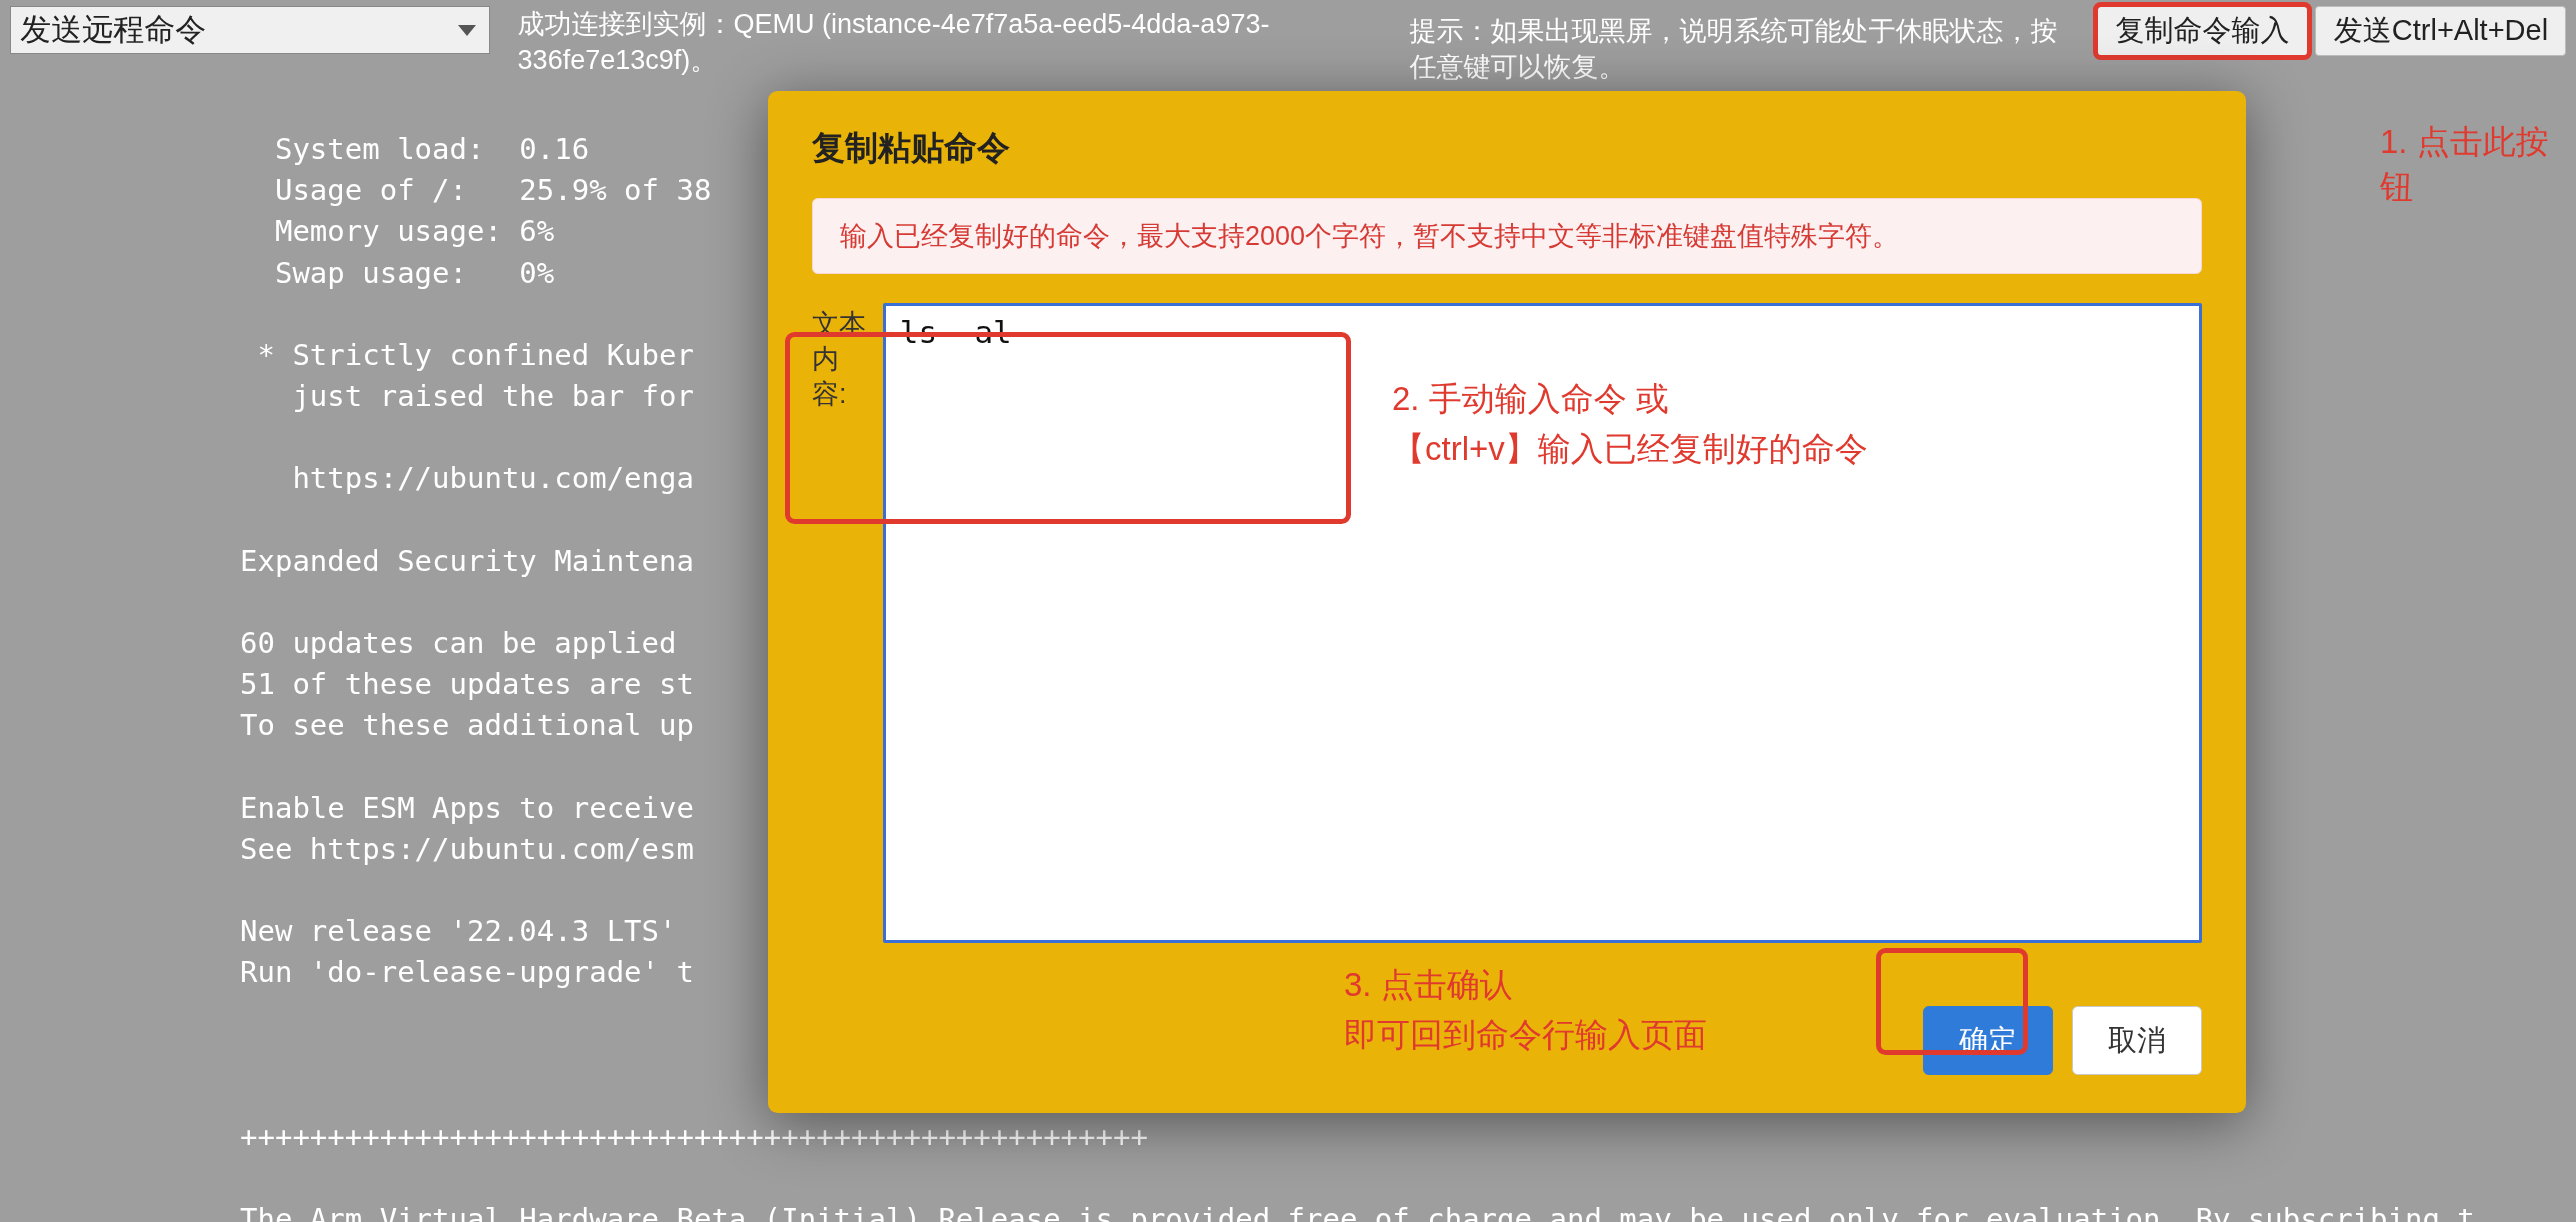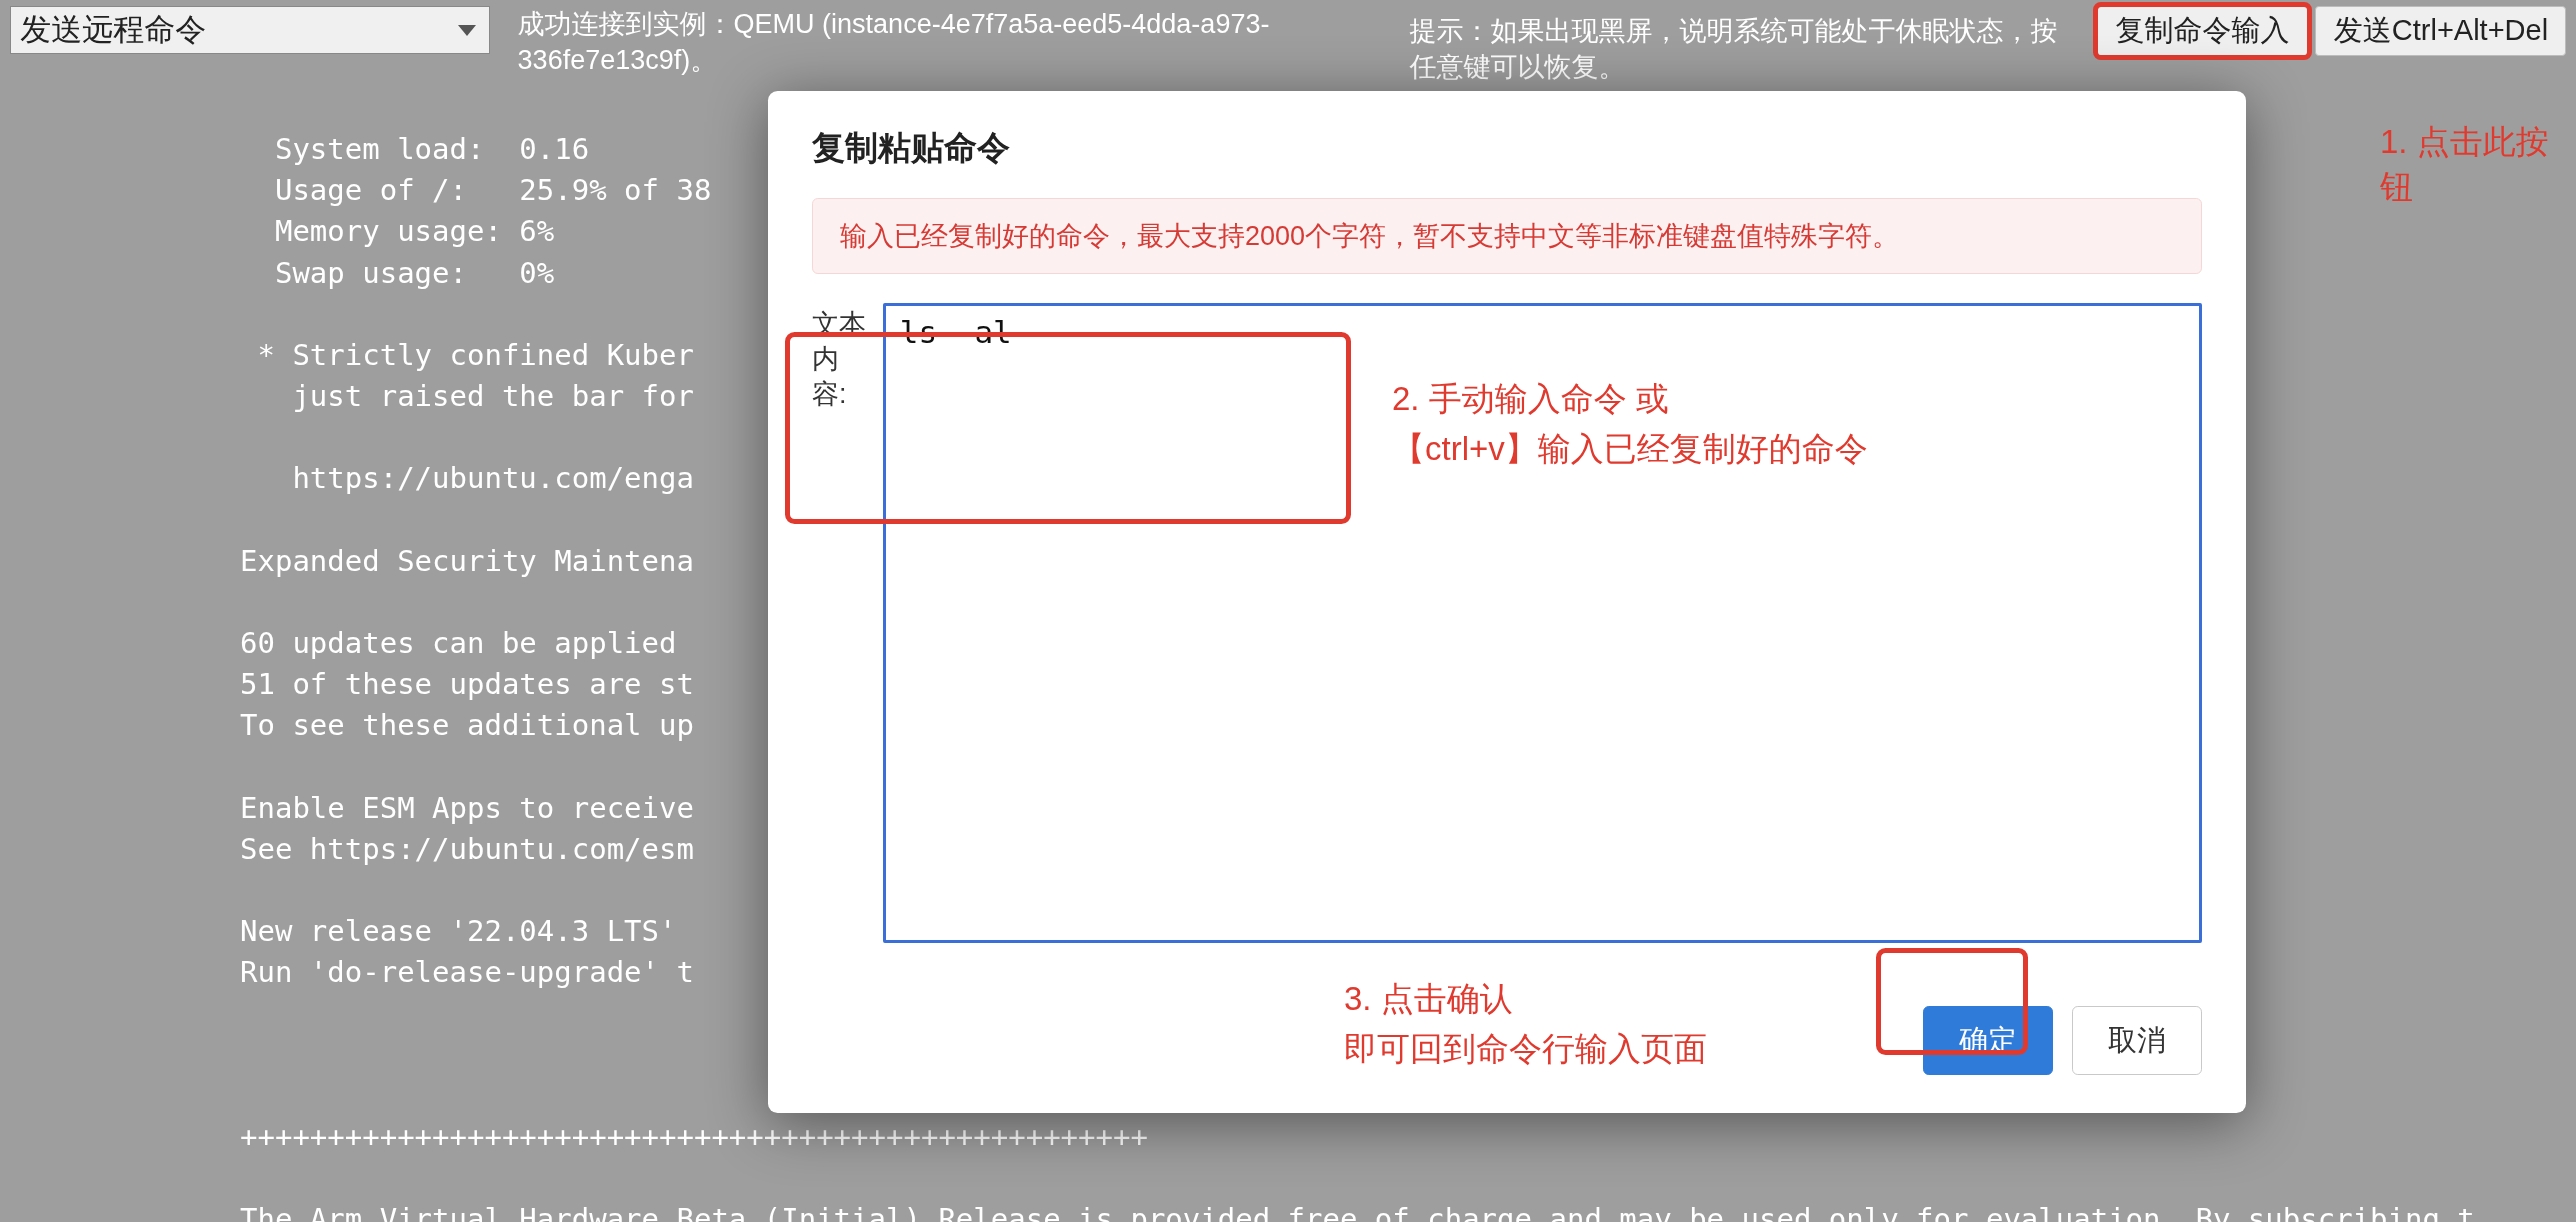--- a/index.html
+++ b/index.html
@@ -99,21 +99,21 @@
     white-space: pre;
   }
 
   
   .modal {
     position: absolute;
     top: 91px;
     left: 768px;
     width: 1478px;
     height: 1022px;
-    background: #ffffff;
+    background: #eab308;
     border-radius: 9.6px;
     box-shadow: 0 9.6px 58px rgba(0,0,0,0.45);
     display: flex;
     flex-direction: column;
     overflow: hidden;
   }
   .modal-title {
     font-size: 33px;
     font-weight: 700;
     color: #222;
@@ -267,17 +267,17 @@
 
 <div class="anno" style="top:120px; left:2380px;">1. 点击此按钮</div>
 
 <div class="anno anno-box" style="top:332px; left:785px; width:566px; height:192px;"></div>
 <div class="anno" style="top:374px; left:1392px; line-height:1.5;">
   <span>2. 手动输入命令 或</span><br>
   <span>【ctrl+v】输入已经复制好的命令</span>
 </div>
 
 <div class="anno anno-box" style="top:948px; left:1876px; width:152px; height:107px;"></div>
-<div class="anno" style="top:960px; left:1344px; line-height:1.5;margin-top:14px;">
+<div class="anno" style="top:960px; left:1344px; line-height:1.5;">
   <span>3. 点击确认</span><br>
   <span>即可回到命令行输入页面</span>
 </div>
 
 
 </body></html>

